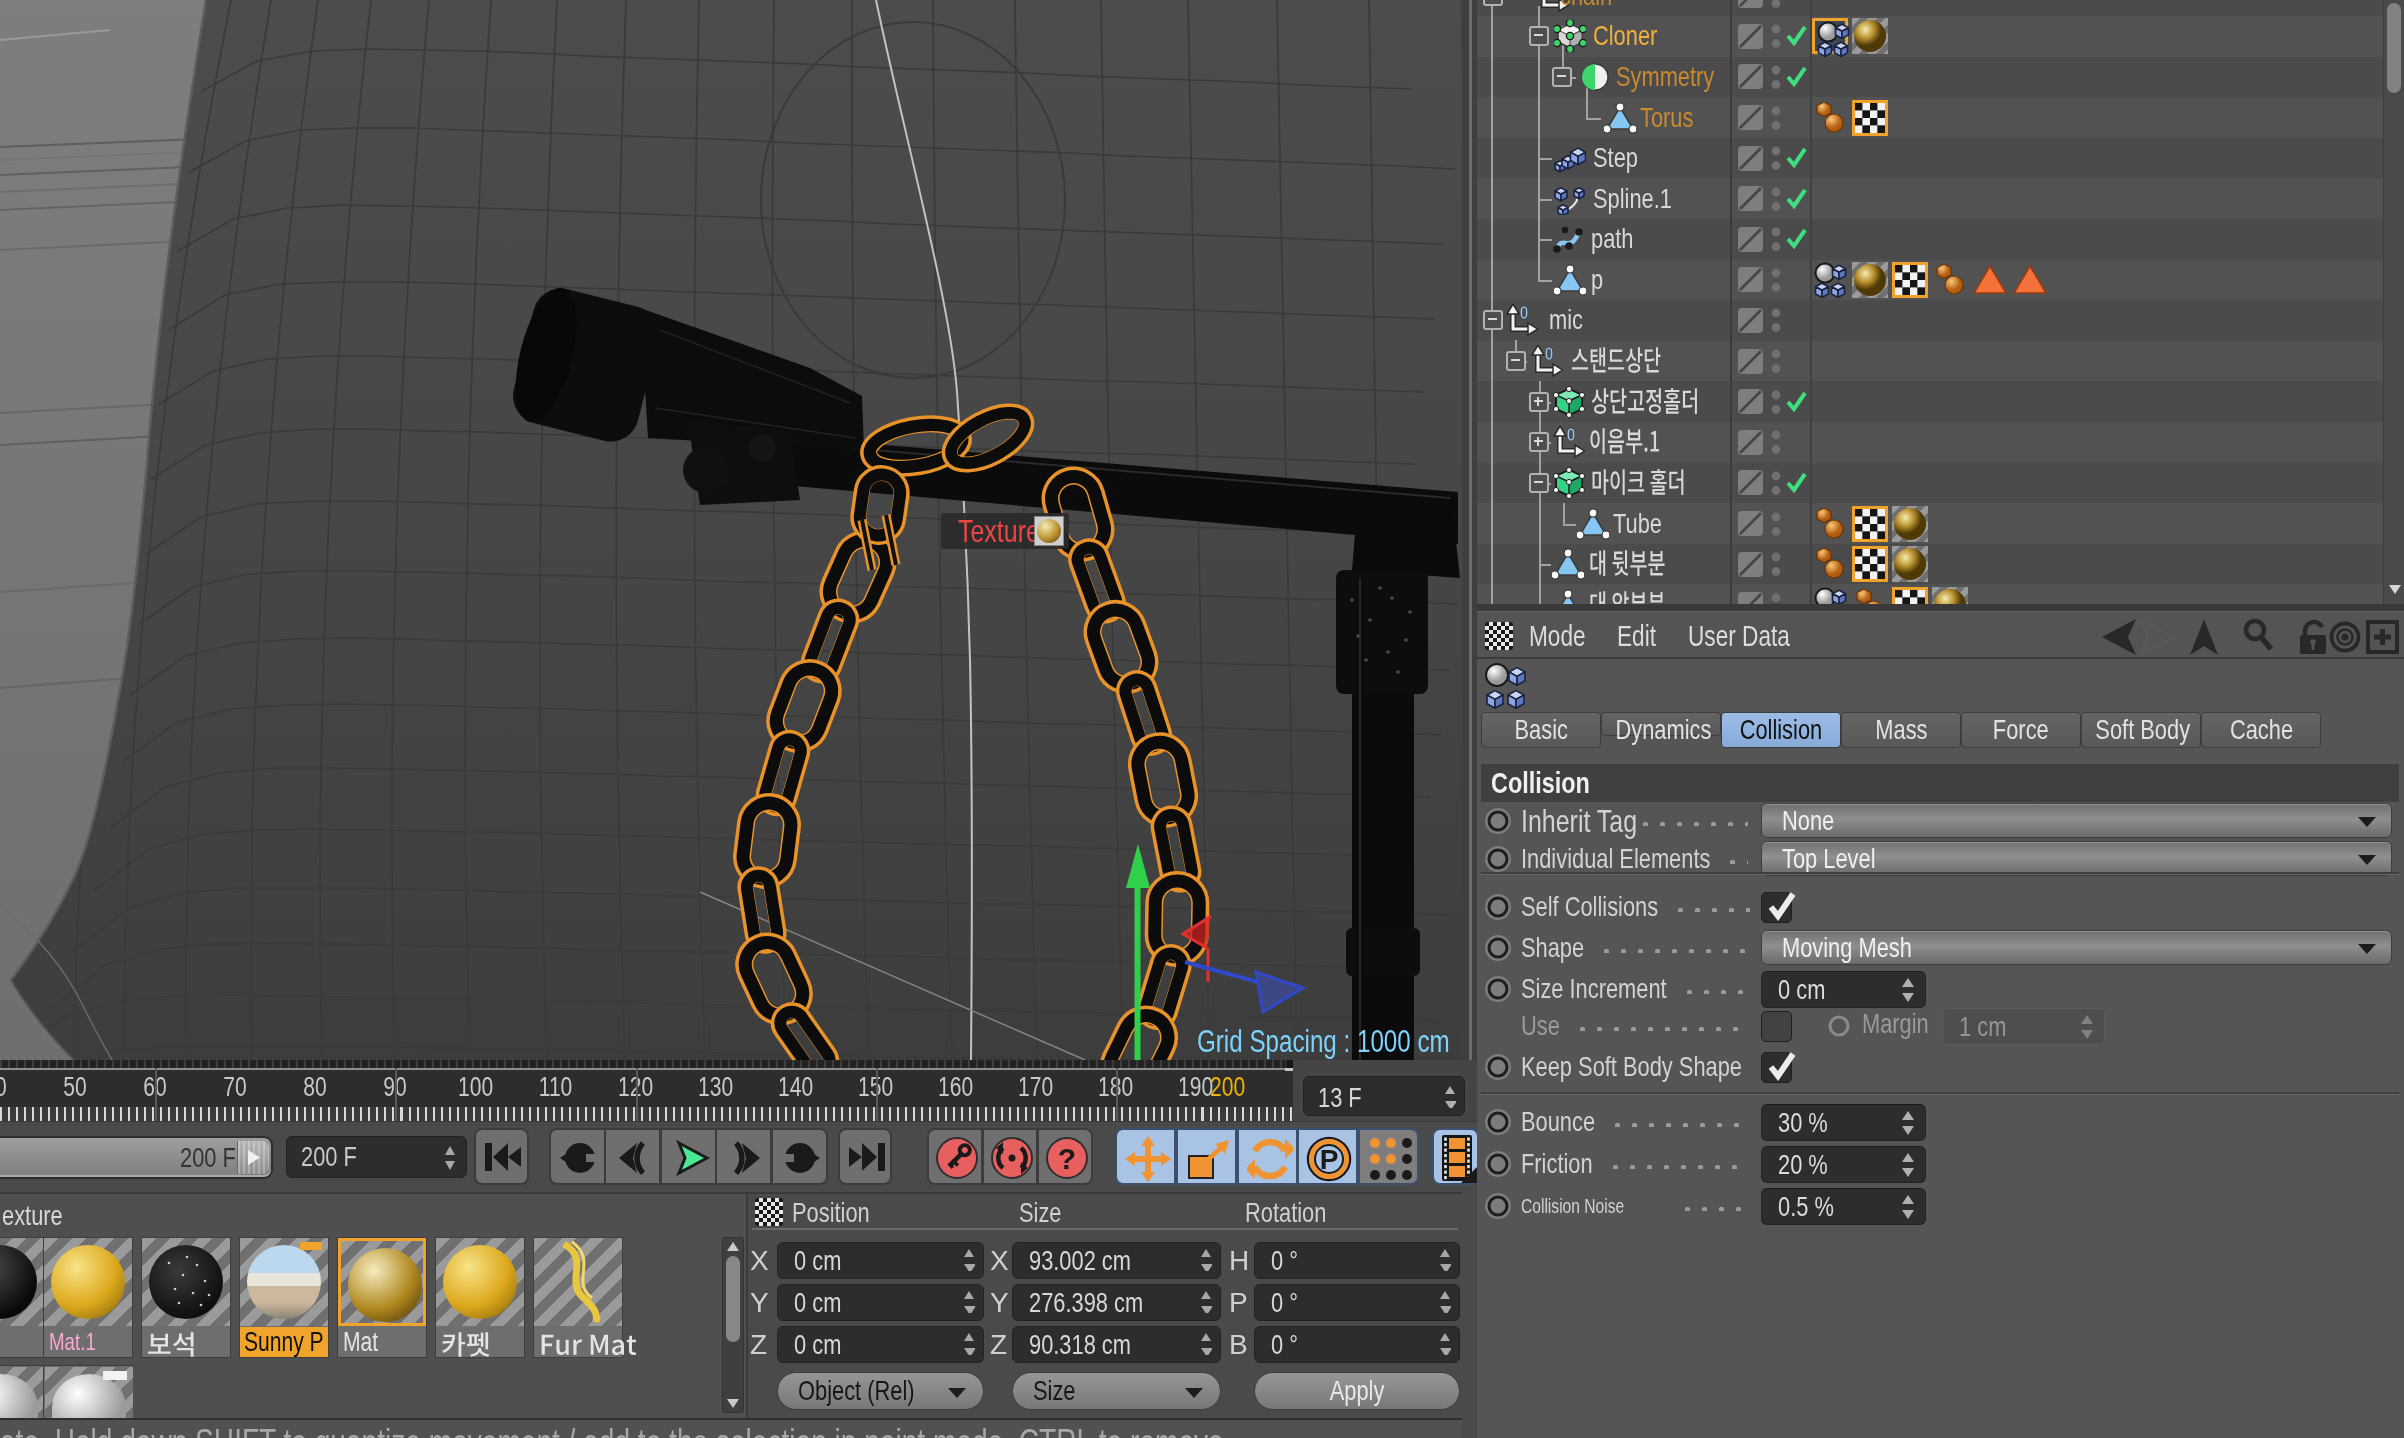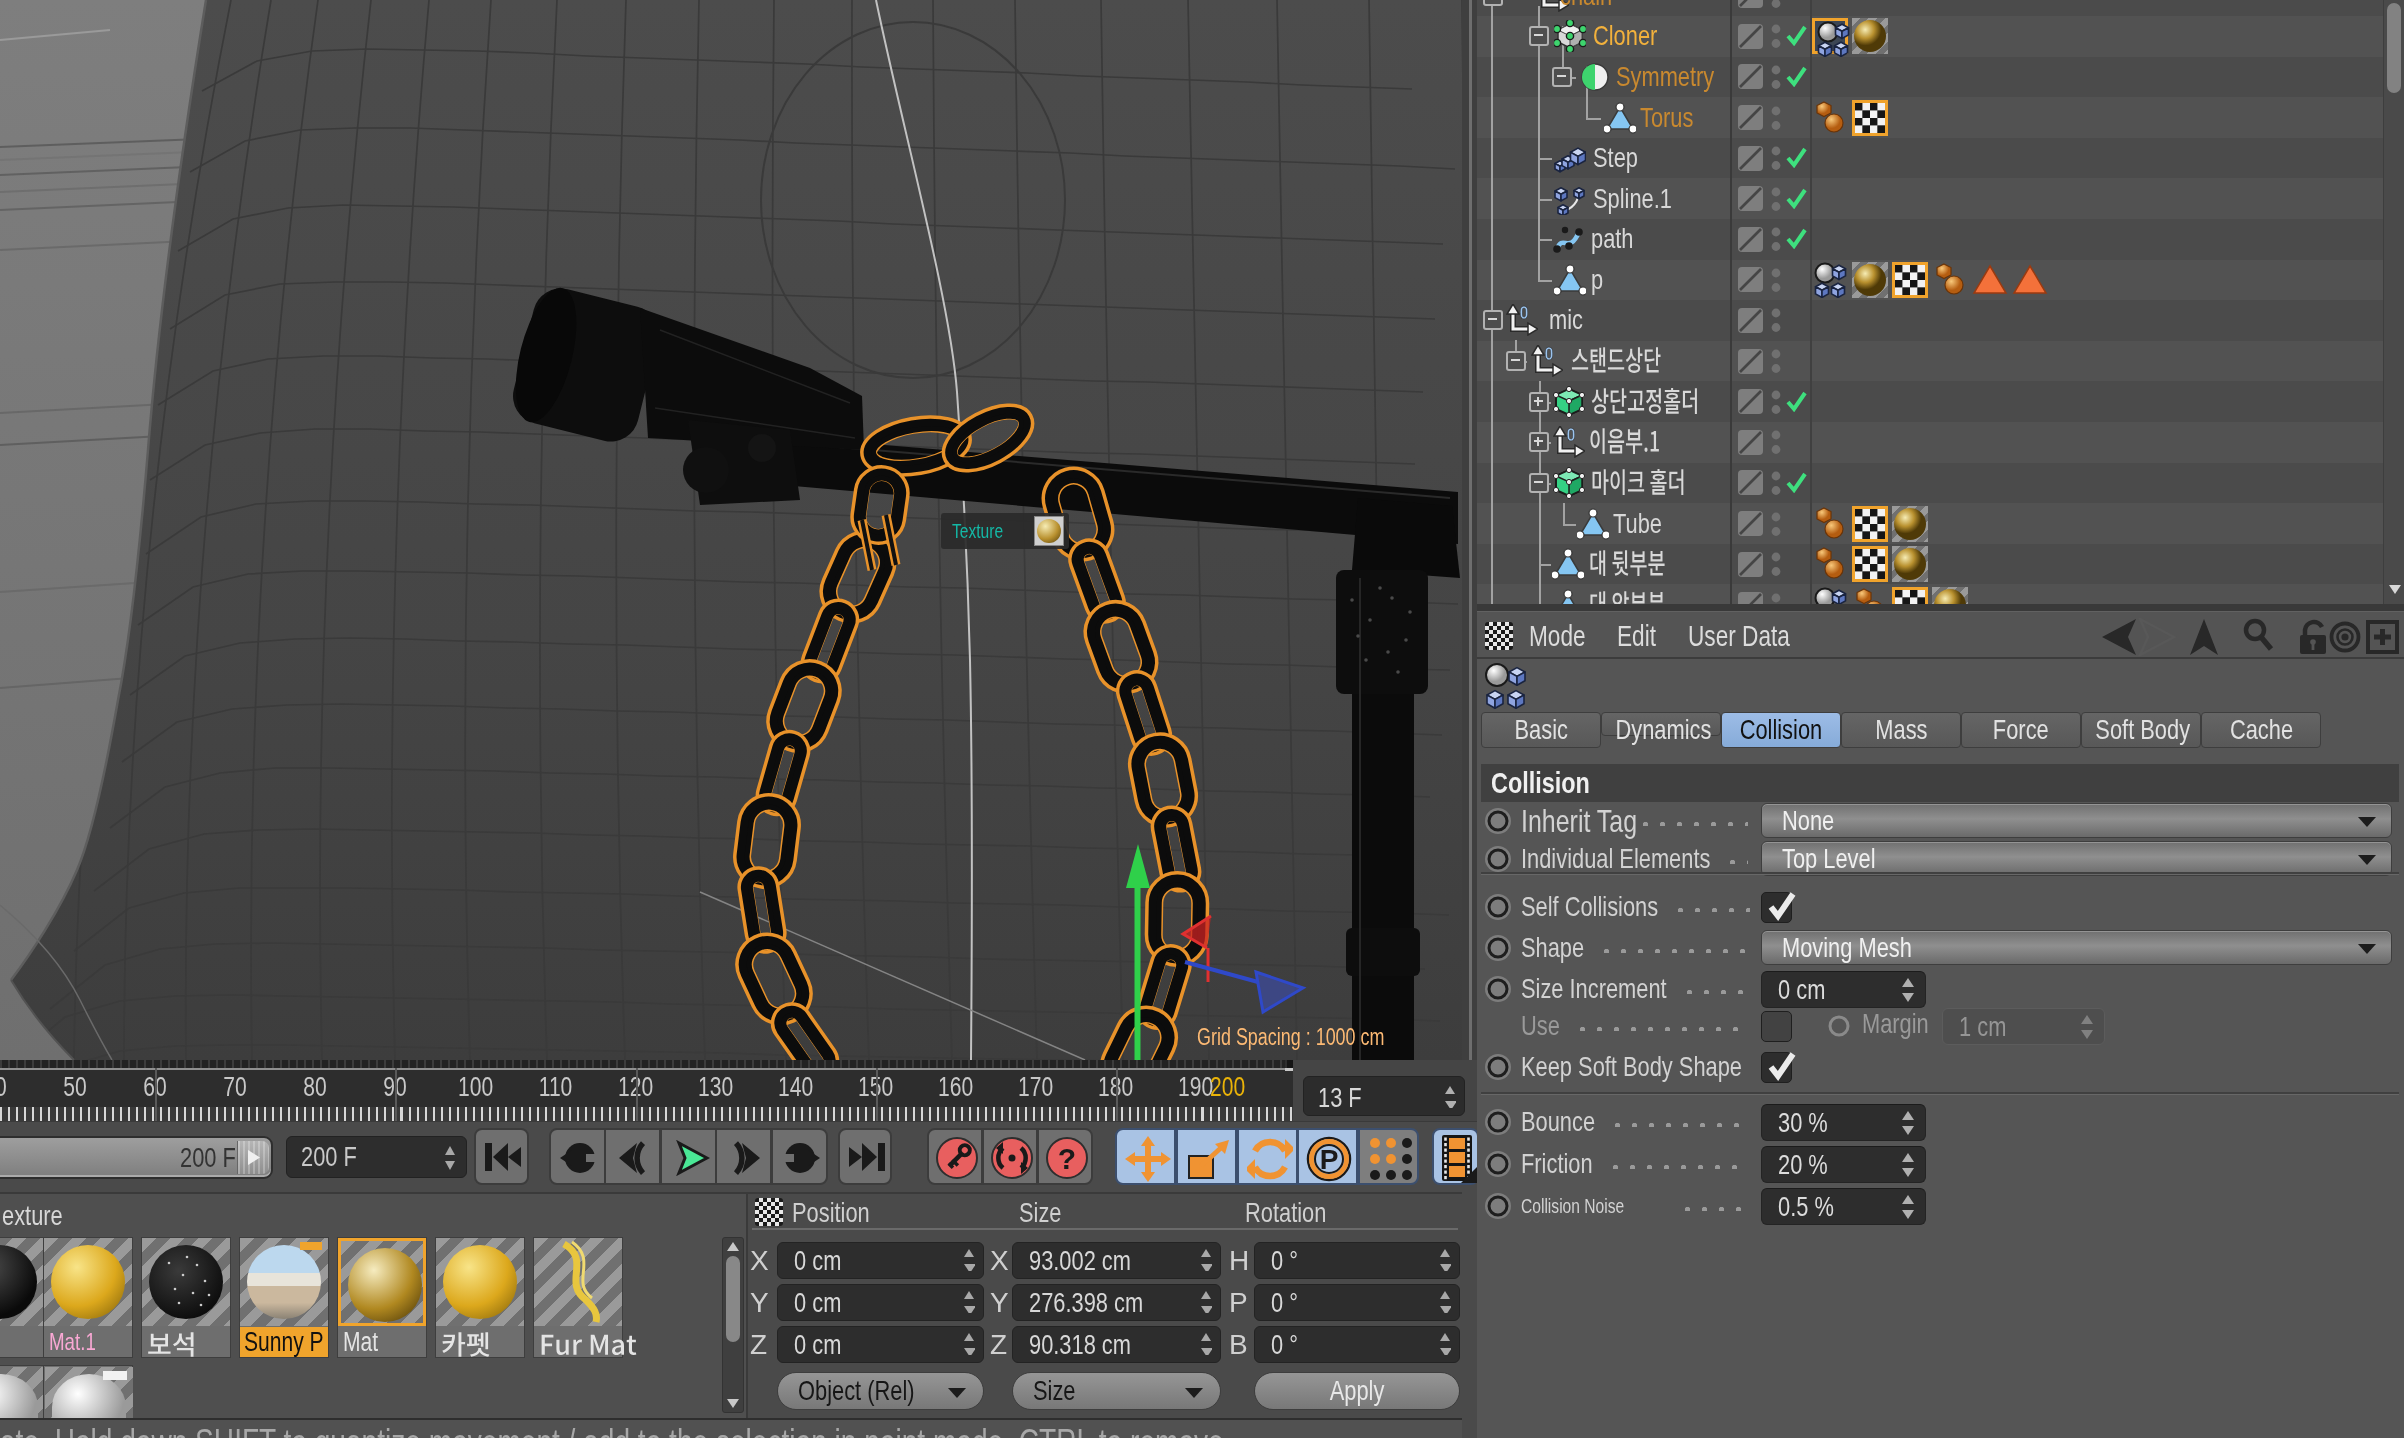--- a/index.html
+++ b/index.html
@@ -219,26 +219,26 @@
       <path d="M862,520 L872,570 M886,515 L896,565" stroke="#111" stroke-width="4" fill="none"></path>
       <polygon points="1138,844 1126,888 1150,888" fill="#2fd04a"></polygon>
       <rect x="1134.5" y="884" width="6" height="176" fill="#2fd04a"></rect>
       <polygon points="1211,916 1183,934 1207,948" fill="#c22" opacity="0.75"></polygon>
       <path d="M1211,916 L1183,934 L1207,948 M1208,948 L1208,982" stroke="#e03030" stroke-width="3" fill="none"></path>
       <path d="M1185,962 L1258,982" stroke="#2f49c9" stroke-width="4"></path>
       <polygon points="1256,972 1303,988 1263,1012" fill="#3c50c8" opacity="0.5"></polygon>
       <polygon points="1256,972 1303,988 1263,1012" fill="none" stroke="#2f49c9" stroke-width="3"></polygon>
     </svg>
     <div class="abs " style="left:941px;top:513px;width:128px;height:36px;background:rgba(42,42,42,0.92);border-radius:3px">
-      <div class="abs " style="left:11px;top:3px;width:90px;height:30px;font-size:20px;color:#14b8a6;line-height:30px"><span class="t">Texture</span></div>
+      <div class="abs " style="left:17px;top:3px;width:90px;height:30px;font-size:32px;color:#ef4444;line-height:30px"><span class="t">Texture</span></div>
       <div class="abs " style="left:93px;top:3px;width:30px;height:30px;background:#cfcfcf;border:1px solid #888;box-sizing:border-box">
         <div class="abs " style="left:2px;top:2px;width:24px;height:24px;border-radius:50%;background:radial-gradient(circle at 35% 30%, #f6ecb4, #b9912f 55%, #4f3a07)"></div>
       </div>
     </div>
-    <div class="abs " style="left:1197px;top:1024px;width:260px;height:28px;font-size:23px;color:#fdba74;white-space:nowrap"><span class="t">Grid Spacing : 1000 cm</span></div>
+    <div class="abs " style="left:1197px;top:1024px;width:260px;height:28px;font-size:31px;color:#7dd3fc;white-space:nowrap"><span class="t">Grid Spacing : 1000 cm</span></div>
     <div class="abs " style="left:1462px;top:0px;width:15px;height:1060px;background:#3f3f3f">
       <div class="abs " style="left:7px;top:0px;width:3px;height:1060px;background:#6e6e6e"></div>
     </div>
     <div class="abs " style="left:1477px;top:0px;width:927px;height:604px;background:#4e4e4e;overflow:hidden">
       <div class="abs " style="left:0px;top:-25px;width:927px;height:41px;background:#4b4b4b"></div>
       <div class="abs " style="left:0px;top:16px;width:927px;height:41px;background:#525252"></div>
       <div class="abs " style="left:0px;top:57px;width:927px;height:41px;background:#4b4b4b"></div>
       <div class="abs " style="left:0px;top:97px;width:927px;height:41px;background:#525252"></div>
       <div class="abs " style="left:0px;top:138px;width:927px;height:41px;background:#4b4b4b"></div>
       <div class="abs " style="left:0px;top:178px;width:927px;height:41px;background:#525252"></div>

